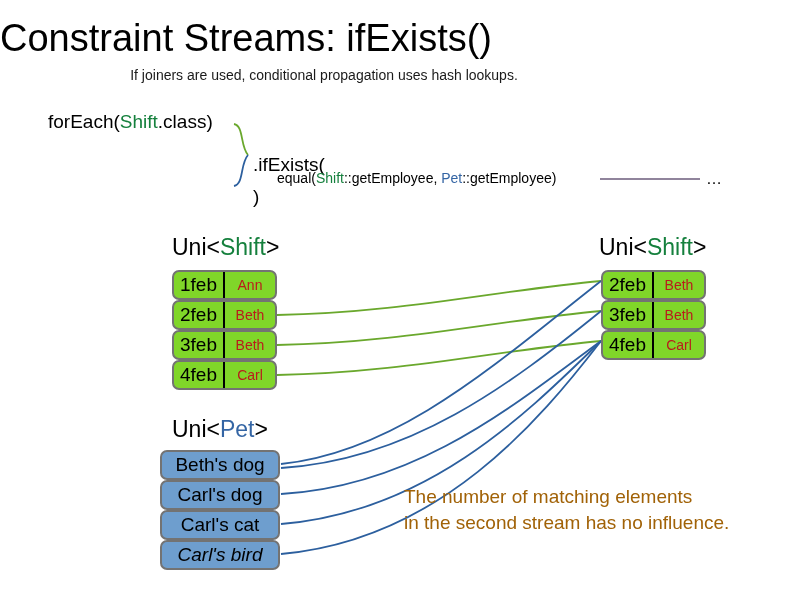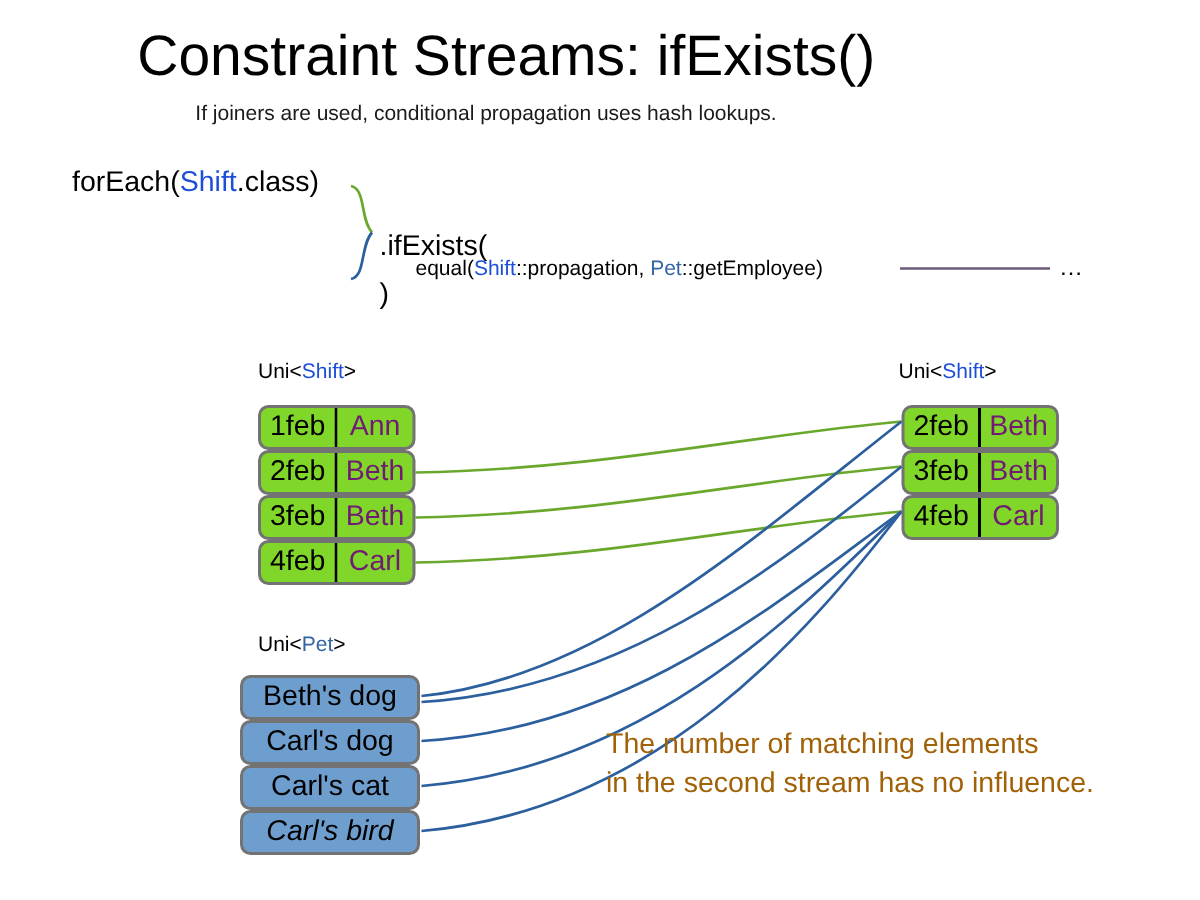--- a/index.html
+++ b/index.html
@@ -22,21 +22,20 @@
     width: 800px;
     height: 600px;
   }
 
   
   .title {
     position: absolute;
     left: 0;
     top: 16px;
     width: 675px;
-    text-align: center;
     font-size: 38px;
     line-height: 44px;
     font-weight: normal;
     color: #000000;
     white-space: nowrap;
   }
   .subtitle {
     position: absolute;
     left: 0;
     top: 66px;
@@ -70,27 +69,27 @@
     color: #000000;
   }
   .code-ellipsis {
     position: absolute;
     left: 706px;
     top: 170px;
     font-size: 16px;
     line-height: 18px;
     color: #000000;
   }
-  .tok-shift { color: #1d4ed8; }
+  .tok-shift { color: #15803d; }
   .tok-pet   { color: #3465a4; }
 
   
   .uni-label {
     position: absolute;
-    font-size: 14px;
+    font-size: 23px;
     line-height: 22px;
     white-space: nowrap;
     color: #000000;
   }
   .uni-shift-left  { left: 172px; top: 236px; }
   .uni-shift-right { left: 599px; top: 236px; }
   .uni-pet-left    { left: 172px; top: 418px; }
 
   
   .node {
@@ -123,22 +122,22 @@
     border-radius: 5px 0 0 5px;
     font-size: 19px;
     color: #000000;
   }
   .cell-name {
     flex: 1;
     height: 100%;
     display: flex;
     align-items: center;
     justify-content: center;
-    font-size: 19px;
-    color: #701a75;
+    font-size: 14px;
+    color: #b91c1c;
   }
   .cell-pet-text {
     font-size: 19px;
     color: #000000;
   }
 
   
   .annotation {
     position: absolute;
     left: 404px;
@@ -164,21 +163,21 @@
 <div id="stage">
 
   <div class="title">Constraint Streams: ifExists()</div>
   <div class="subtitle">If joiners are used, conditional propagation uses hash lookups.</div>
 
   <div class="code-line code-foreach-shift"><span>forEach(</span><span class="tok-shift">Shift</span><span>.class)</span></div>
 
 
   <div class="code-line code-ifexists">.ifExists(</div>
 
-  <div class="code-equal"><span>equal(</span><span class="tok-shift">Shift</span><span>::propagation, </span><span class="tok-pet">Pet</span><span>::getEmployee)</span></div>
+  <div class="code-equal"><span>equal(</span><span class="tok-shift">Shift</span><span>::getEmployee, </span><span class="tok-pet">Pet</span><span>::getEmployee)</span></div>
 
   <div class="code-ellipsis">…</div>
 
   <div class="code-line code-closeparen">)</div>
 
   <div class="uni-label uni-shift-left"><span>Uni&lt;</span><span class="tok-shift">Shift</span><span>&gt;</span></div>
 
   <div class="uni-label uni-shift-right"><span>Uni&lt;</span><span class="tok-shift">Shift</span><span>&gt;</span></div>
 
   <div class="uni-label uni-pet-left"><span>Uni&lt;</span><span class="tok-pet">Pet</span><span>&gt;</span></div>

